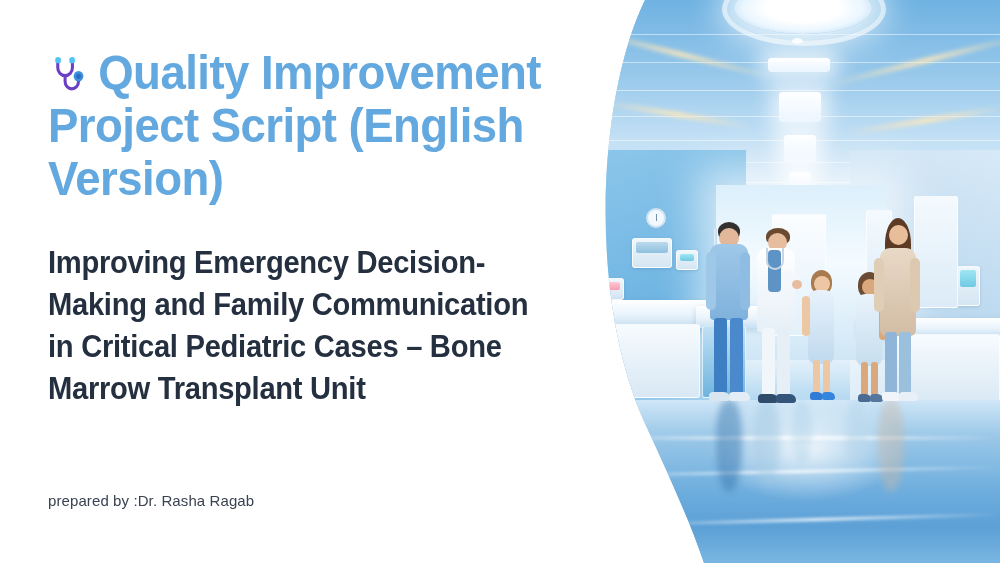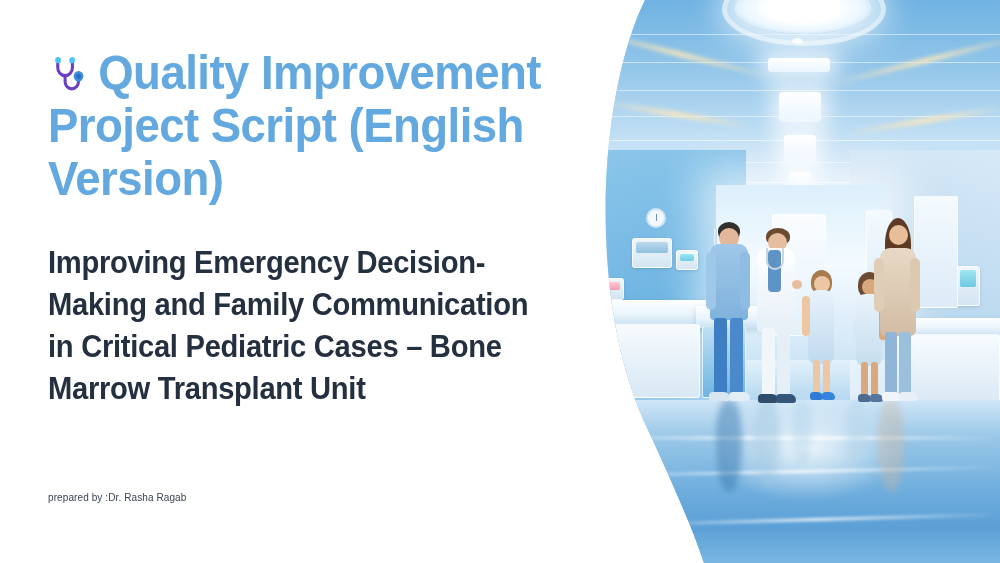--- a/index.html
+++ b/index.html
@@ -46,21 +46,21 @@
     color:#242F3F;
     transform:scaleX(0.94);
     transform-origin:left top;
   }
 
   .credit {
     position:absolute;
     left:48px; top:492px;
     font-family:"Liberation Sans", sans-serif;
     font-weight:normal;
-    font-size:10px;
+    font-size:15px;
     letter-spacing:0.1px;
     color:#3A4352;
   }
 
   
   .photo-wrap {
     position:absolute;
     left:596px; top:0;
     width:404px; height:563px;
     overflow:hidden;

